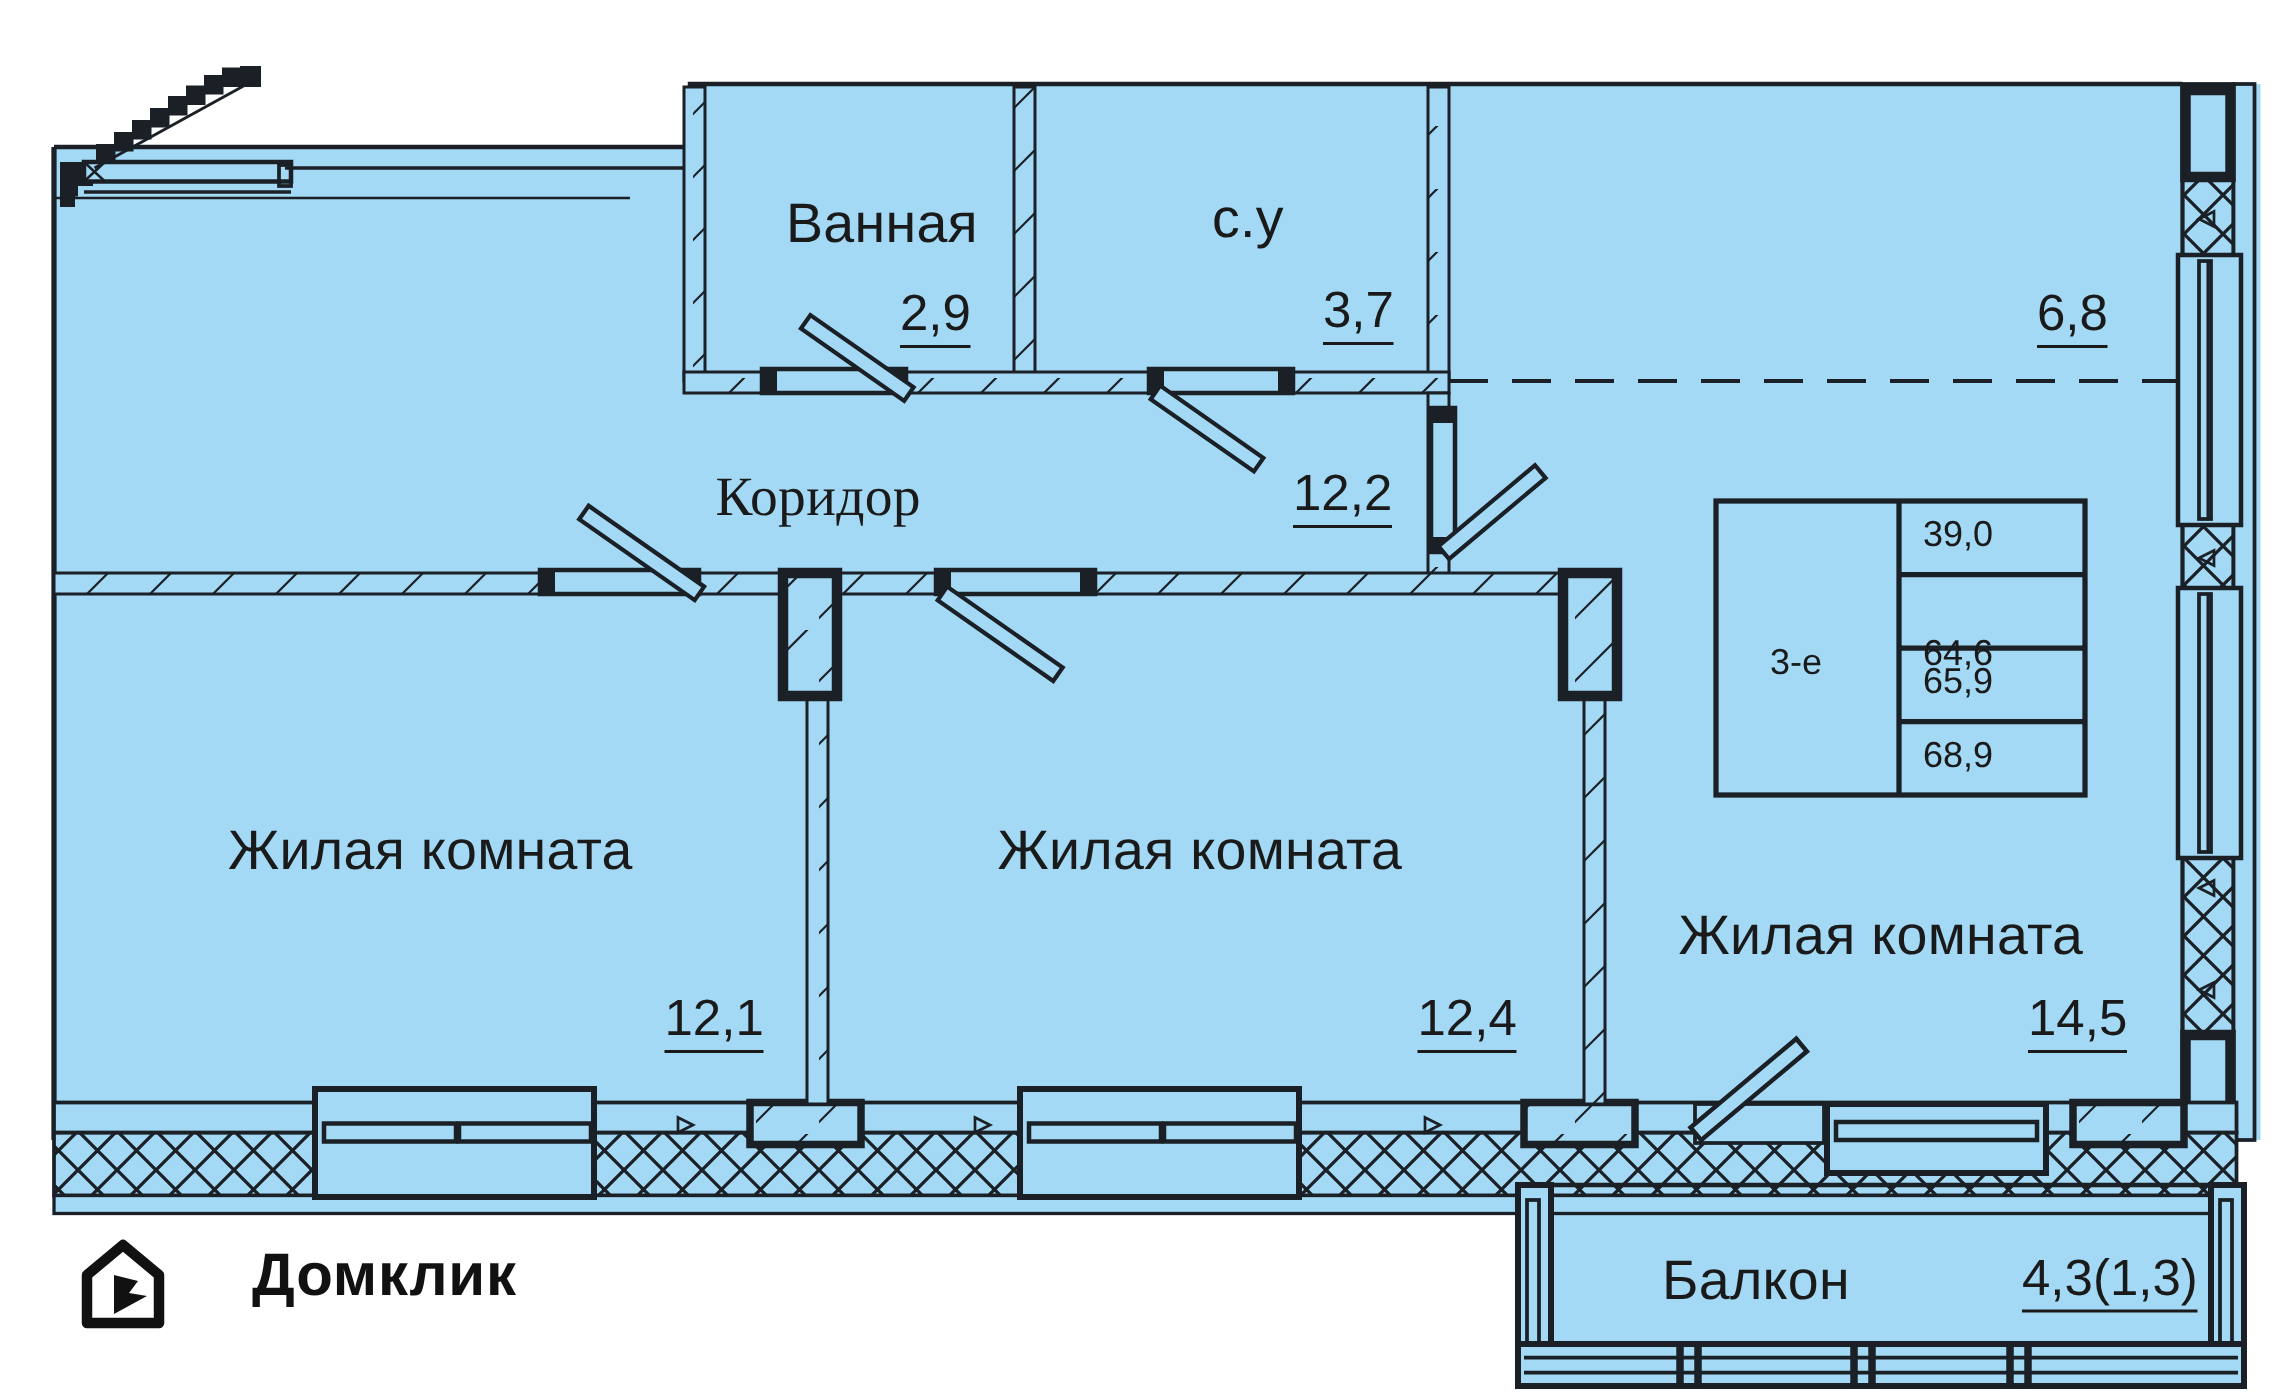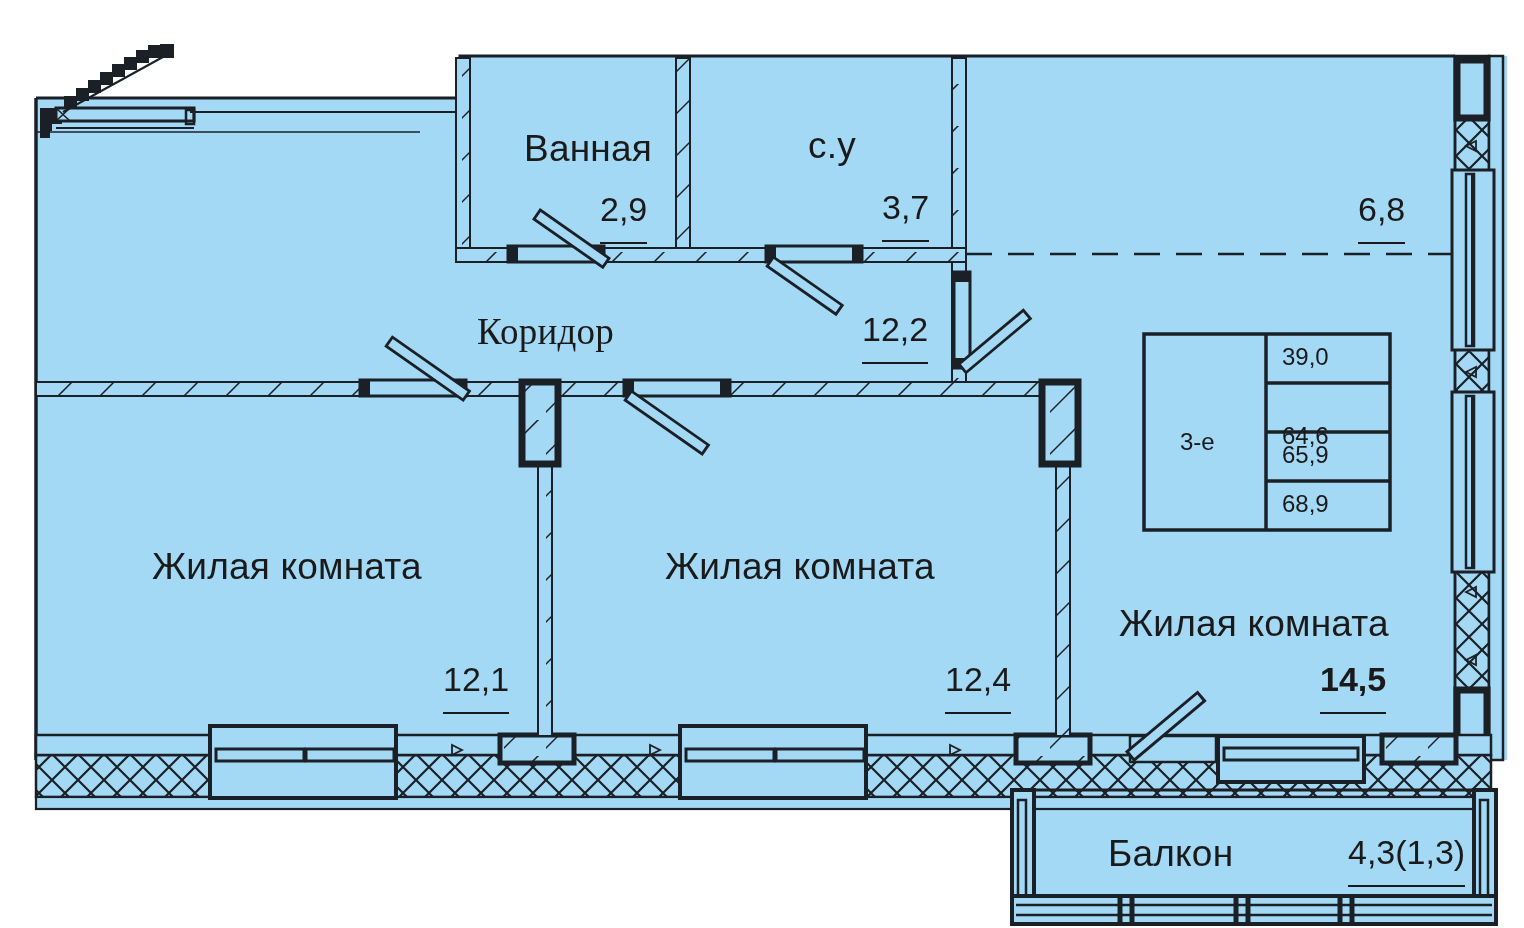--- a/index.html
+++ b/index.html
@@ -2,21 +2,21 @@
 <html><head>
 <meta charset="utf-8">
 <style>
   html,body{margin:0;padding:0;background:#ffffff;}
   body{font-family:"Liberation Sans",sans-serif;}
   #stage{position:relative;width:1524px;height:928px;background:#ffffff;overflow:hidden;}
   #plan{position:absolute;left:0;top:0;width:1524px;height:928px;}
   .lbl{position:absolute;color:#1a1a1a;white-space:nowrap;font-family:"Liberation Sans",sans-serif;}
   .room-name{font-size:37px;letter-spacing:.2px;}
   .room-area{font-size:34px;}
-  .area-u{border-bottom:2.5px solid #1a1a1a;padding-bottom:14px;}
+  .area-u{border-bottom:2.5px solid #1a1a1a;padding-bottom:2px;}
   .tbl-txt{font-size:24px;}
   .logo-wrap{position:absolute;left:50px;top:824px;width:300px;height:62px;}
   .logo-text{position:absolute;left:118px;top:4px;font-size:40px;font-weight:bold;color:#111;letter-spacing:.5px;font-family:"Liberation Sans",sans-serif;}
 </style>
 </head>
 <body>
 
 <div id="stage">
 
   <svg id="plan" viewBox="0 0 1524 928">
@@ -256,25 +256,32 @@
   <div class="lbl room-name" style="left:477px;top:310px;font-family:Liberation Serif, serif;">Коридор</div>
   <div class="lbl room-area" style="left:862px;top:310px;"><span class="area-u">12,2</span></div>
 
   <div class="lbl room-name" style="left:152px;top:546px;">Жилая комната</div>
   <div class="lbl room-area" style="left:443px;top:660px;"><span class="area-u">12,1</span></div>
 
   <div class="lbl room-name" style="left:665px;top:546px;">Жилая комната</div>
   <div class="lbl room-area" style="left:945px;top:660px;"><span class="area-u">12,4</span></div>
 
   <div class="lbl room-name" style="left:1119px;top:603px;">Жилая комната</div>
-  <div class="lbl room-area" style="left:1320px;top:660px;font-weight:bold;"><span class="area-u">14,5</span></div>
+  <div class="lbl room-area" style="left:1352px;top:660px;"><span class="area-u">14,5</span></div>
 
   <div class="lbl room-name" style="left:1108px;top:833px;">Балкон</div>
   <div class="lbl room-area" style="left:1348px;top:833px;"><span class="area-u">4,3(1,3)</span></div>
 
   <div class="lbl tbl-txt" style="left:1180px;top:428px;">3-е</div>
   <div class="lbl tbl-txt" style="left:1282px;top:343px;">39,0</div>
   <div class="lbl tbl-txt" style="left:1282px;top:392px;margin-top:30px;">64,6</div>
   <div class="lbl tbl-txt" style="left:1282px;top:441px;">65,9</div>
   <div class="lbl tbl-txt" style="left:1282px;top:490px;">68,9</div>
 
+  <div class="logo-wrap">
+    <svg width="104" height="62" viewBox="0 0 104 62">
+      <path d="M8,26 L8,58 L56,58 L56,26 L32,6 Z" fill="none" stroke="#111" stroke-width="7" stroke-linejoin="round"></path>
+      <path d="M26,26 L26,52 L48,40 L36,38 L42,30 Z" fill="#111"></path>
+    </svg>
+    <div class="logo-text">Домклик</div>
+  </div>
 
 </div>
 
 </body></html>

